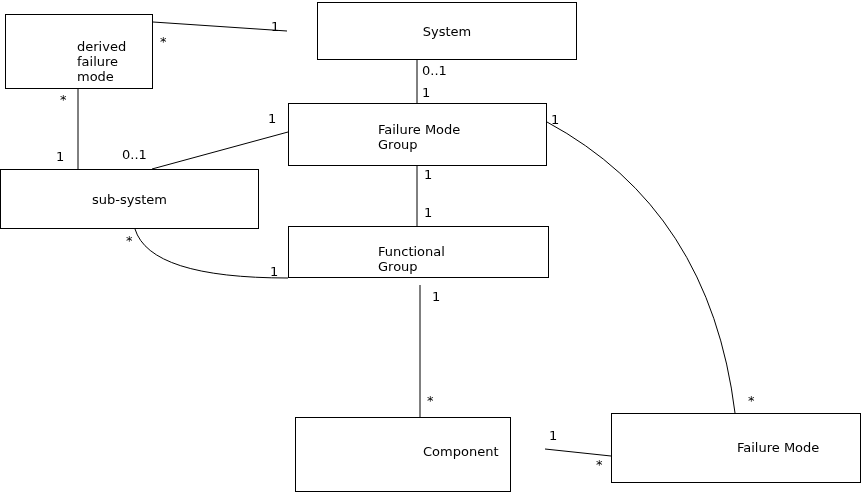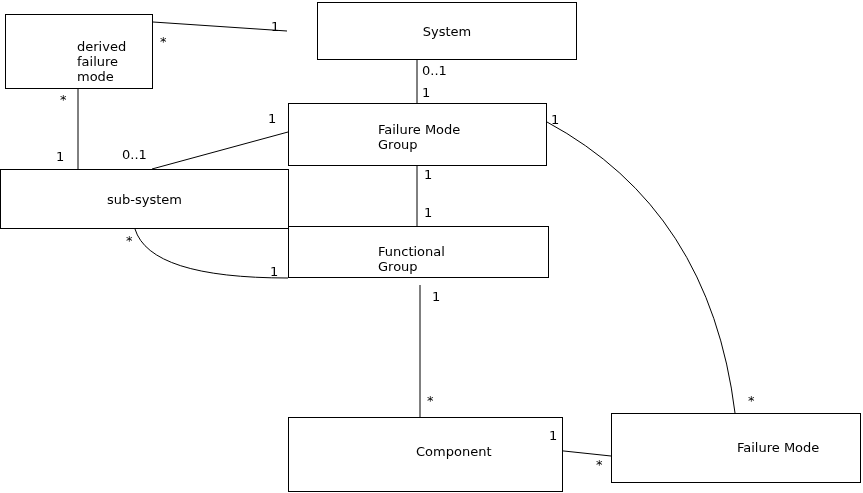--- a/index.html
+++ b/index.html
@@ -33,24 +33,24 @@
     text-align: center;
   }
   .mult { position: absolute; line-height: 15px; }
 
   
   #n-dfm    { left: 5px;   top: 14px;  width: 148px; height: 75px; }
   #n-dfm .lbl    { left: 71px;  top: 24px; }
   #n-system { left: 281px; top: 2px;   width: 260px; height: 58px; margin-left: 36px; }
   #n-fmg    { left: 288px; top: 103px; width: 259px; height: 63px; }
   #n-fmg .lbl    { left: 89px;  top: 18px; }
-  #n-subsys { left: 0px;   top: 169px; width: 289px; height: 60px; text-decoration: underline; }
+  #n-subsys { left: 0px;   top: 169px; width: 259px; height: 60px; text-decoration: underline; }
   #n-fg     { left: 288px; top: 226px; width: 261px; height: 52px; }
   #n-fg .lbl     { left: 89px;  top: 17px; }
-  #n-comp   { left: 288px; top: 417px; width: 275px; height: 75px; }
+  #n-comp   { left: 295px; top: 417px; width: 216px; height: 75px; }
   #n-comp .lbl   { left: 127px; top: 26px; }
   #n-fm     { left: 611px; top: 413px; width: 250px; height: 70px; }
   #n-fm .lbl     { left: 125px; top: 26px; }
 
   
   #m1a { left: 271px; top: 19px; }
   #m1b { left: 160px; top: 34px; }
   #m2a { left: 422px; top: 63px; }
   #m2b { left: 422px; top: 85px; }
   #m3a { left: 268px; top: 111px; }

